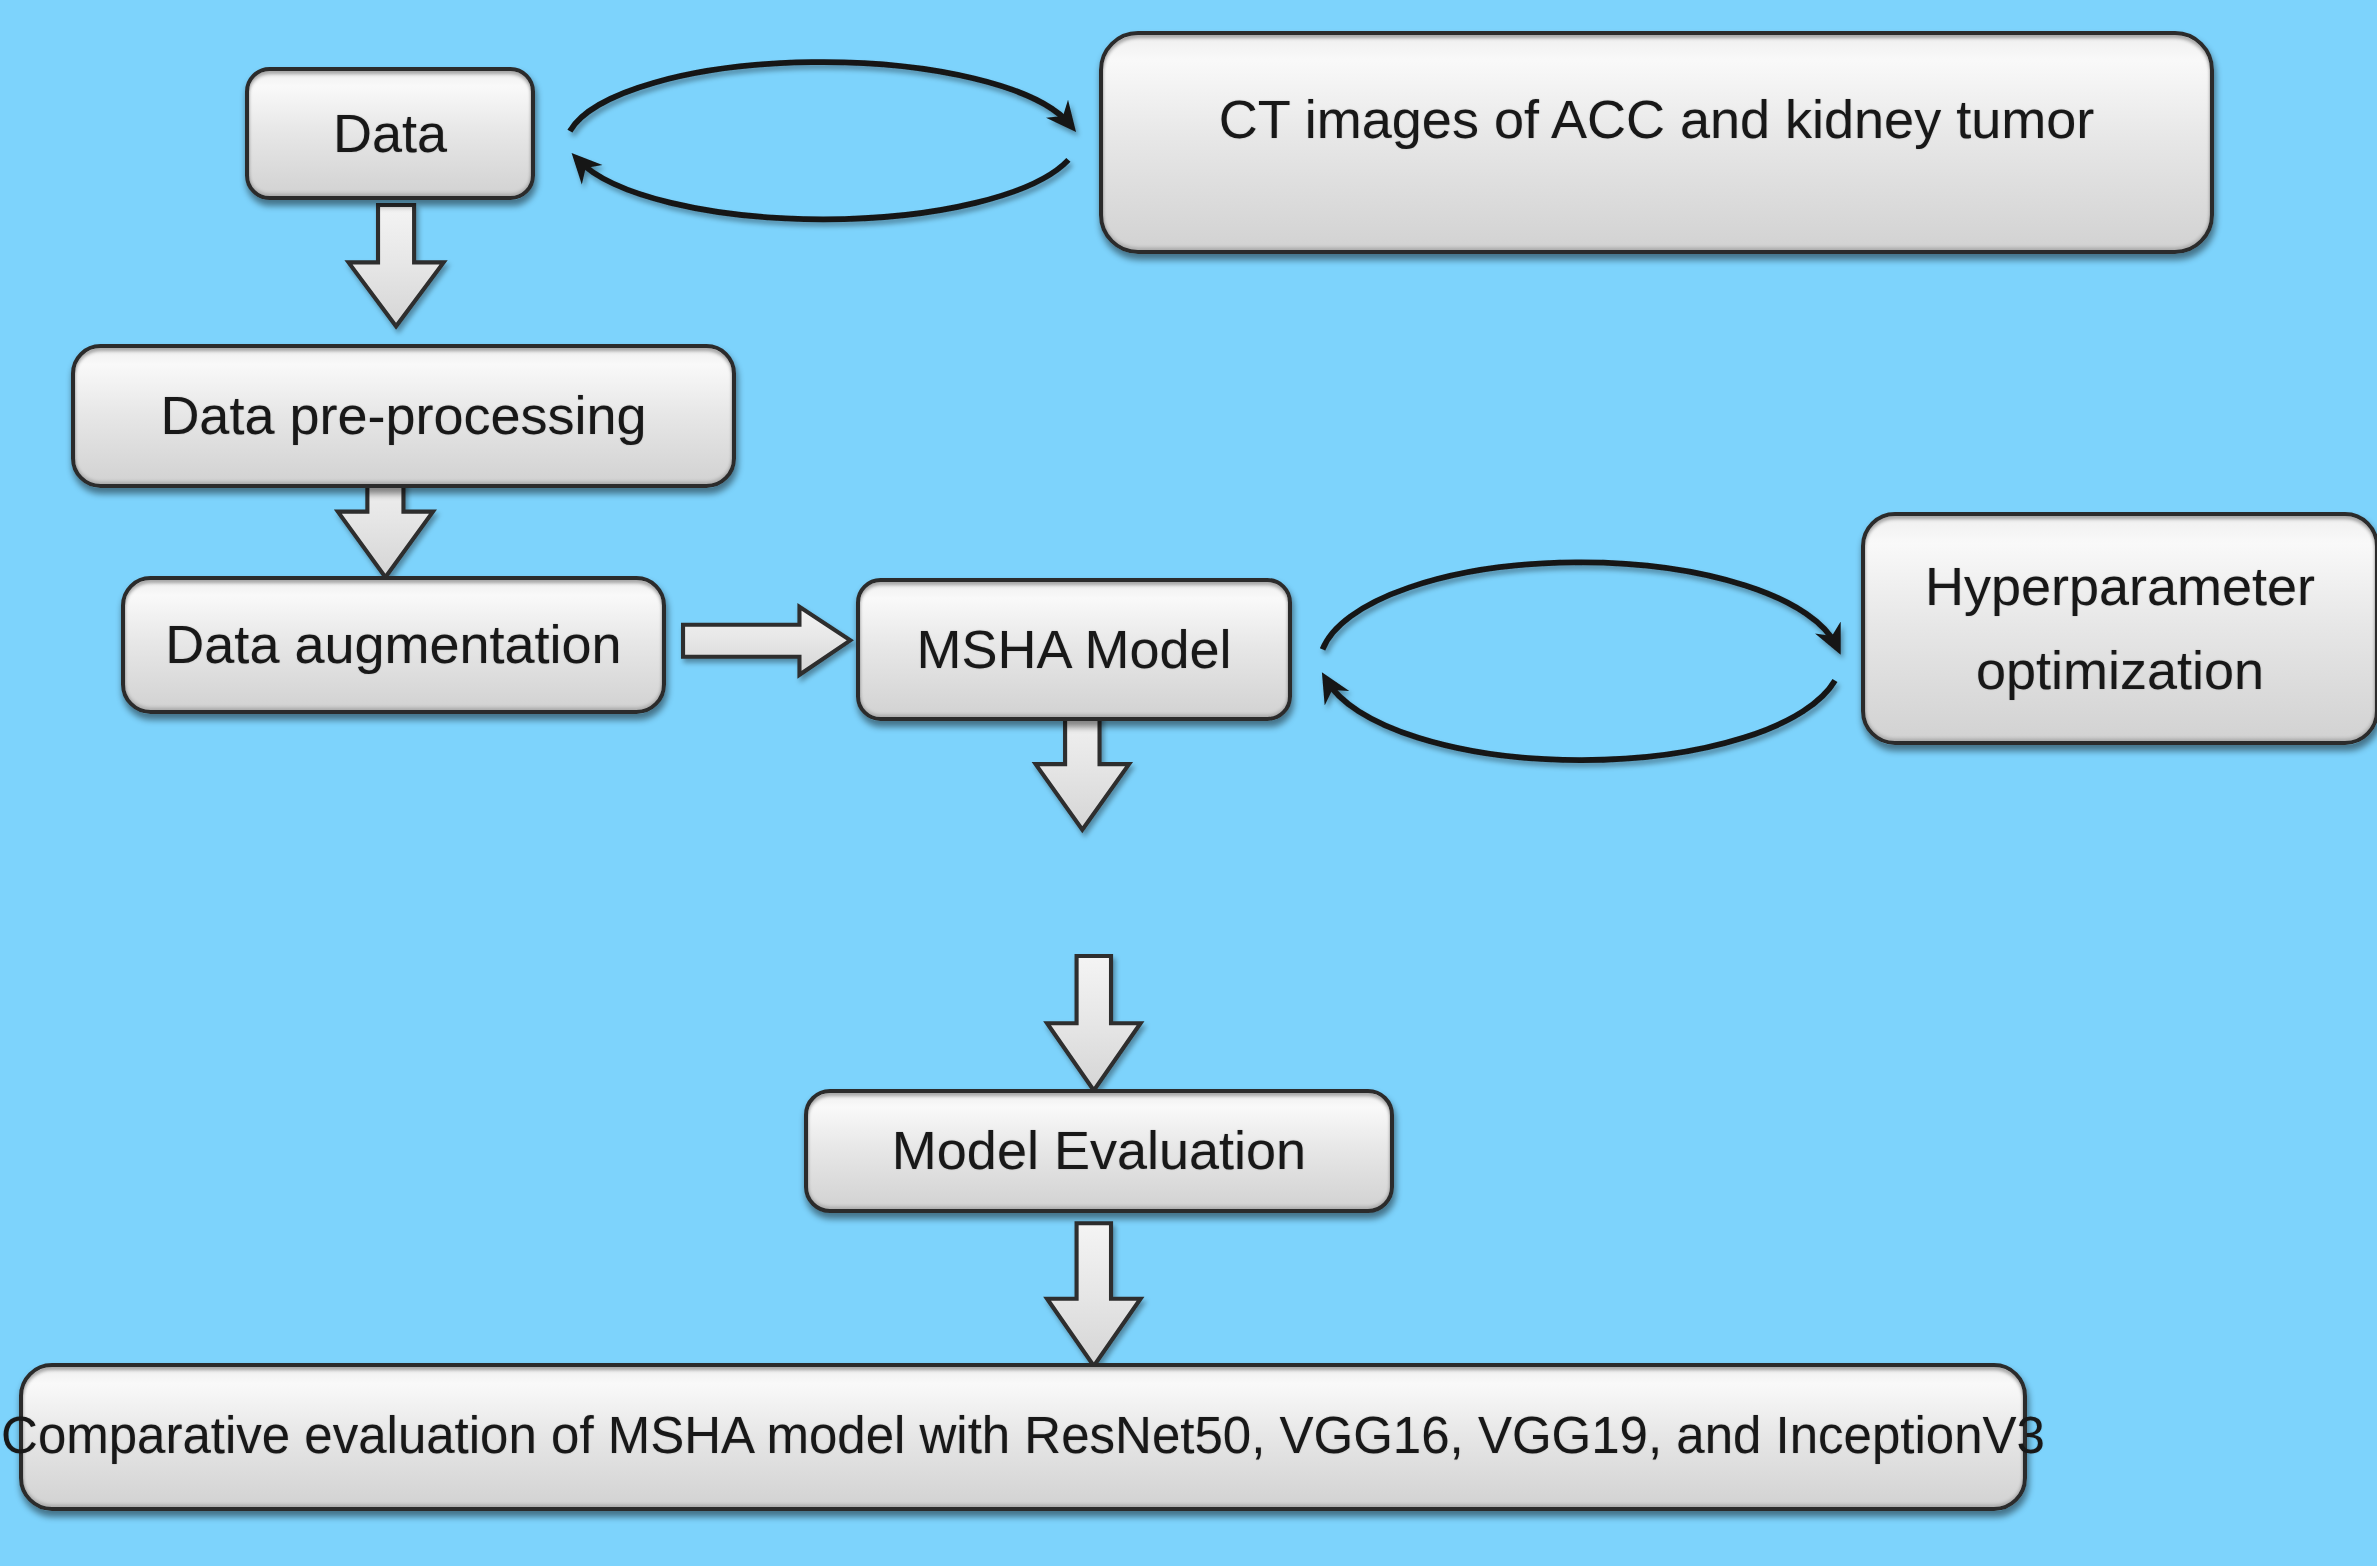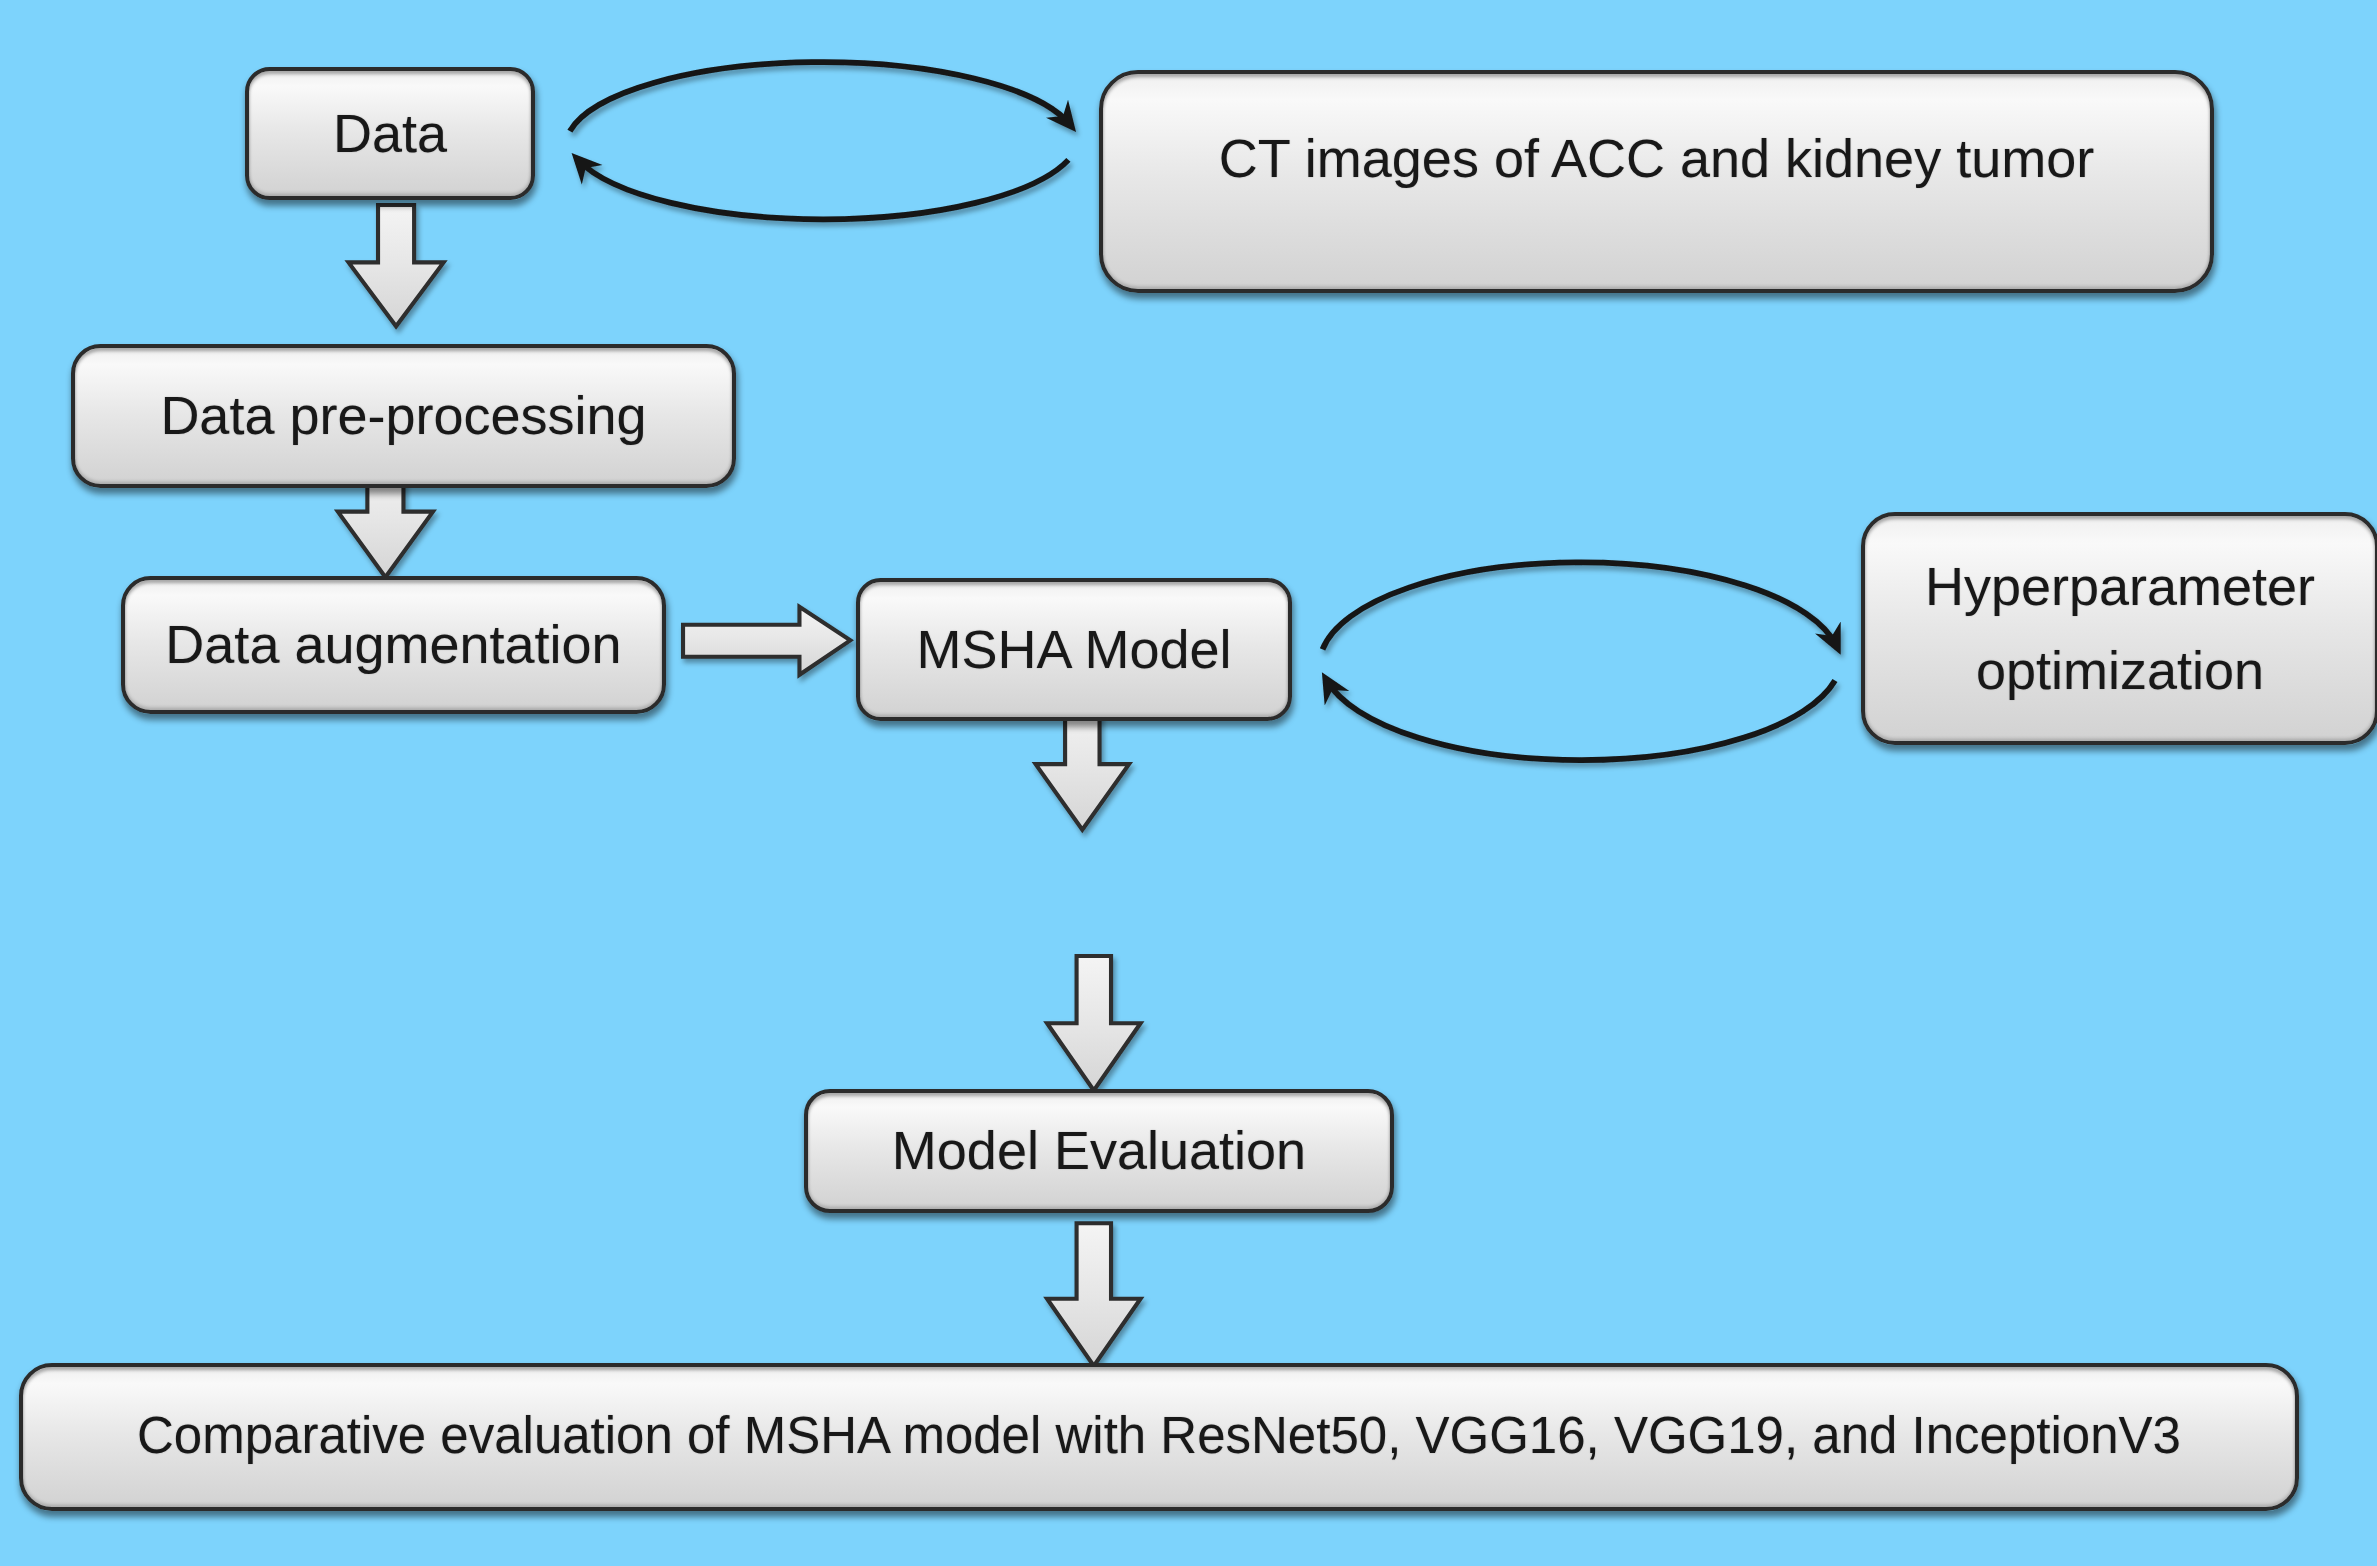--- a/index.html
+++ b/index.html
@@ -21,28 +21,28 @@
                inset 0 3.3px 3.3px rgba(0,0,0,0.30),
                inset 0 -2.5px 3.3px rgba(0,0,0,0.18);
     display:flex;align-items:center;justify-content:center;
     text-align:center;
     color:#181818;
     font-size:54px;
     line-height:1.25;
     text-shadow:0 0 1.6px rgba(0,0,0,0.25);
   }
   .node-data        {left:245px;  top:67px;   width:290px;  height:133px; border-radius:24.6px;}
-  .node-ct          {left:1099px; top:31px;   width:1115px; height:223px; border-radius:39px; padding-bottom:46px;margin-top:39px;}
+  .node-ct          {left:1099px; top:31px;   width:1115px; height:223px; border-radius:39px; padding-bottom:46px;}
   .node-preproc     {left:71px;   top:316px;  width:665px;  height:144px;margin-top:28px;}
   .node-augment     {left:121px;  top:576px;  width:545px;  height:138px;}
   .node-msha        {left:856px; top:578px;  width:436px;  height:143px; border-radius:24.6px;}
   .node-hyper       {left:1861px; top:512px;  width:518px;  height:233px; border-radius:34px; padding:0 29.5px; line-height:1.55;}
   .node-training    {left:837px; top:828px; width:525px;  height:129px; border-radius:26px;}
   .node-eval        {left:804px;  top:1089px; width:590px;  height:124px; border-radius:26px;}
-  .node-compare     {left:19px;   top:1363px; width:2280px; height:148px; border-radius:33px;
+  .node-compare     {left:19px;   top:1363px; width:2008px; height:148px; border-radius:33px;
                      font-size:51px; white-space:nowrap; padding-bottom:3px;}
   .node .label{display:block;padding:0 16.4px;}
   svg{display:block;}
 </style>
 </head>
 <body>
 
 <div class="canvas">
 
   <svg class="layer" width="2377" height="1566" viewBox="0 0 2899 1910">

